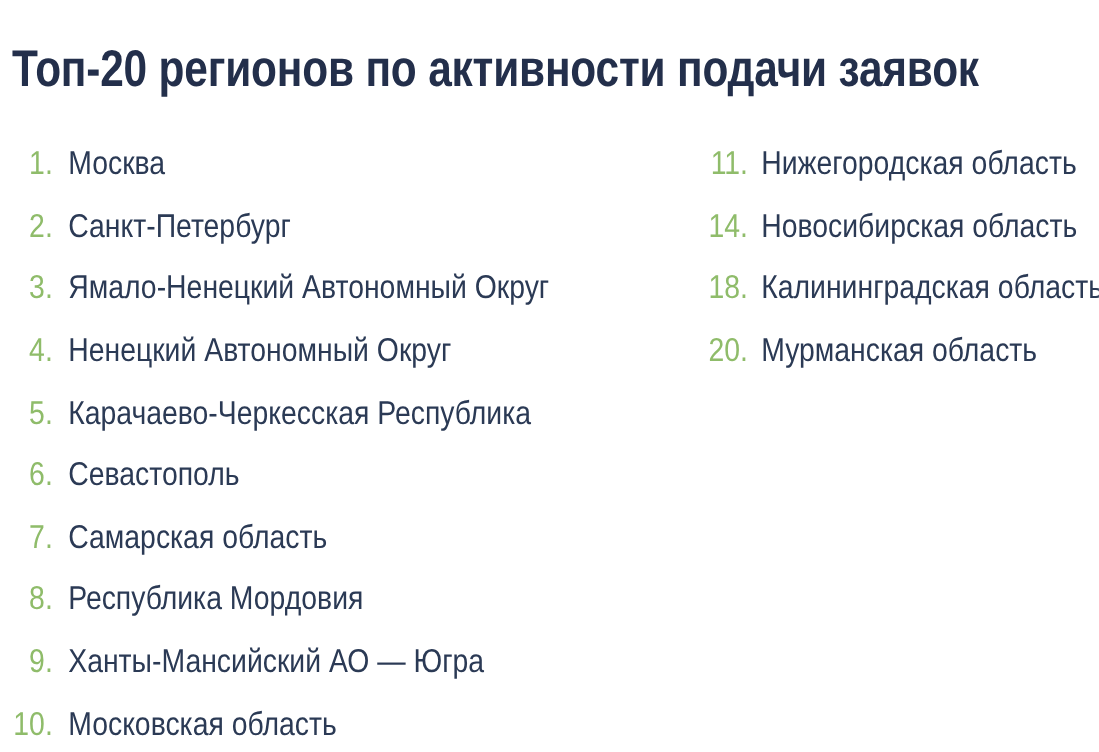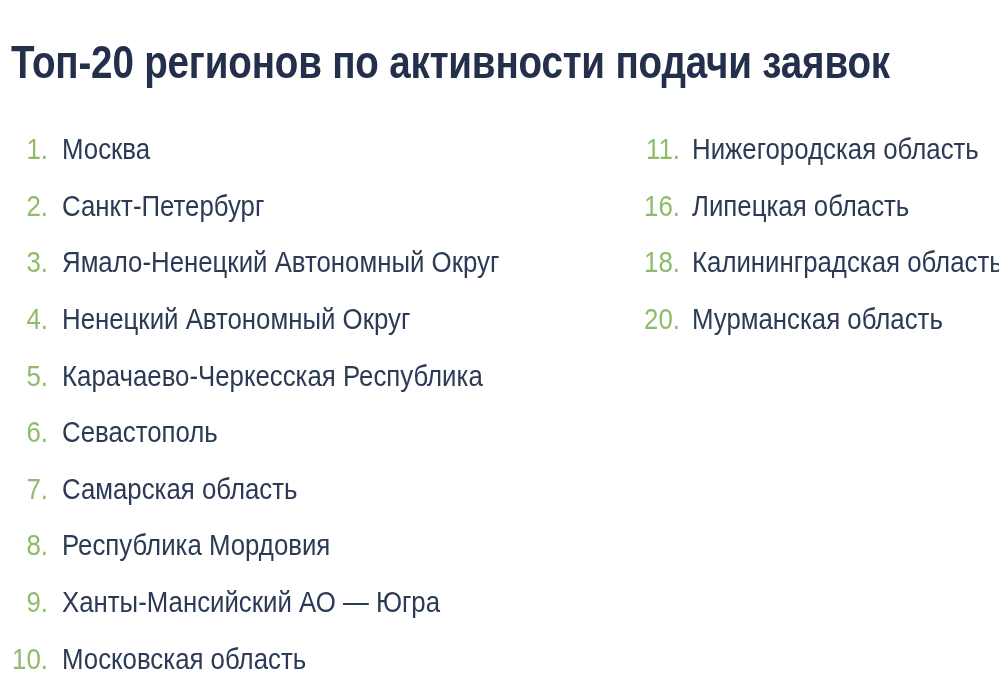--- a/index.html
+++ b/index.html
@@ -134,22 +134,22 @@
       <span class="item-label">Московская область</span>
     </div>
   </div>
 
   <div class="column" id="column-right">
     <div class="list-item">
       <span class="item-number">11.</span>
       <span class="item-label">Нижегородская область</span>
     </div>
     <div class="list-item">
-      <span class="item-number">16.</span>
-      <span class="item-label">Липецкая область</span>
+      <span class="item-number">14.</span>
+      <span class="item-label">Новосибирская область</span>
     </div>
     <div class="list-item">
       <span class="item-number">18.</span>
       <span class="item-label">Калининградская область</span>
     </div>
     <div class="list-item">
       <span class="item-number">20.</span>
       <span class="item-label">Мурманская область</span>
     </div>
   </div>

